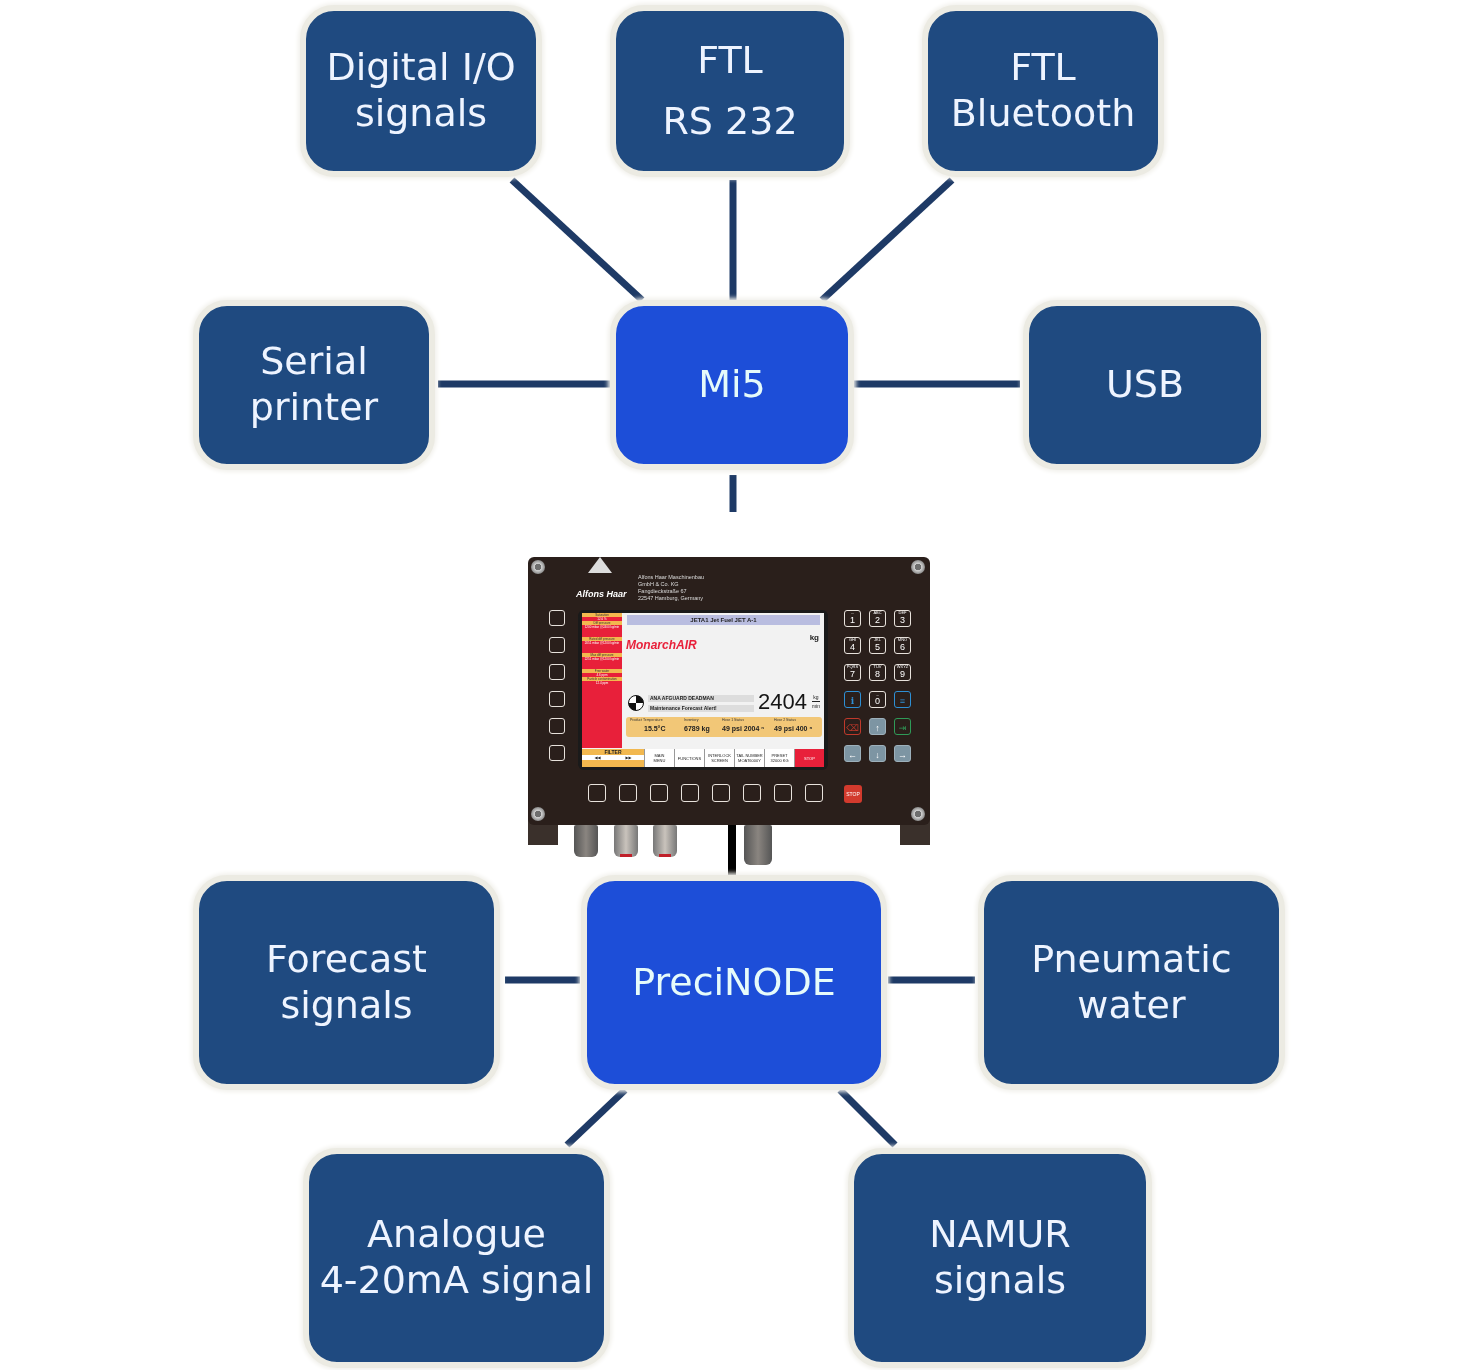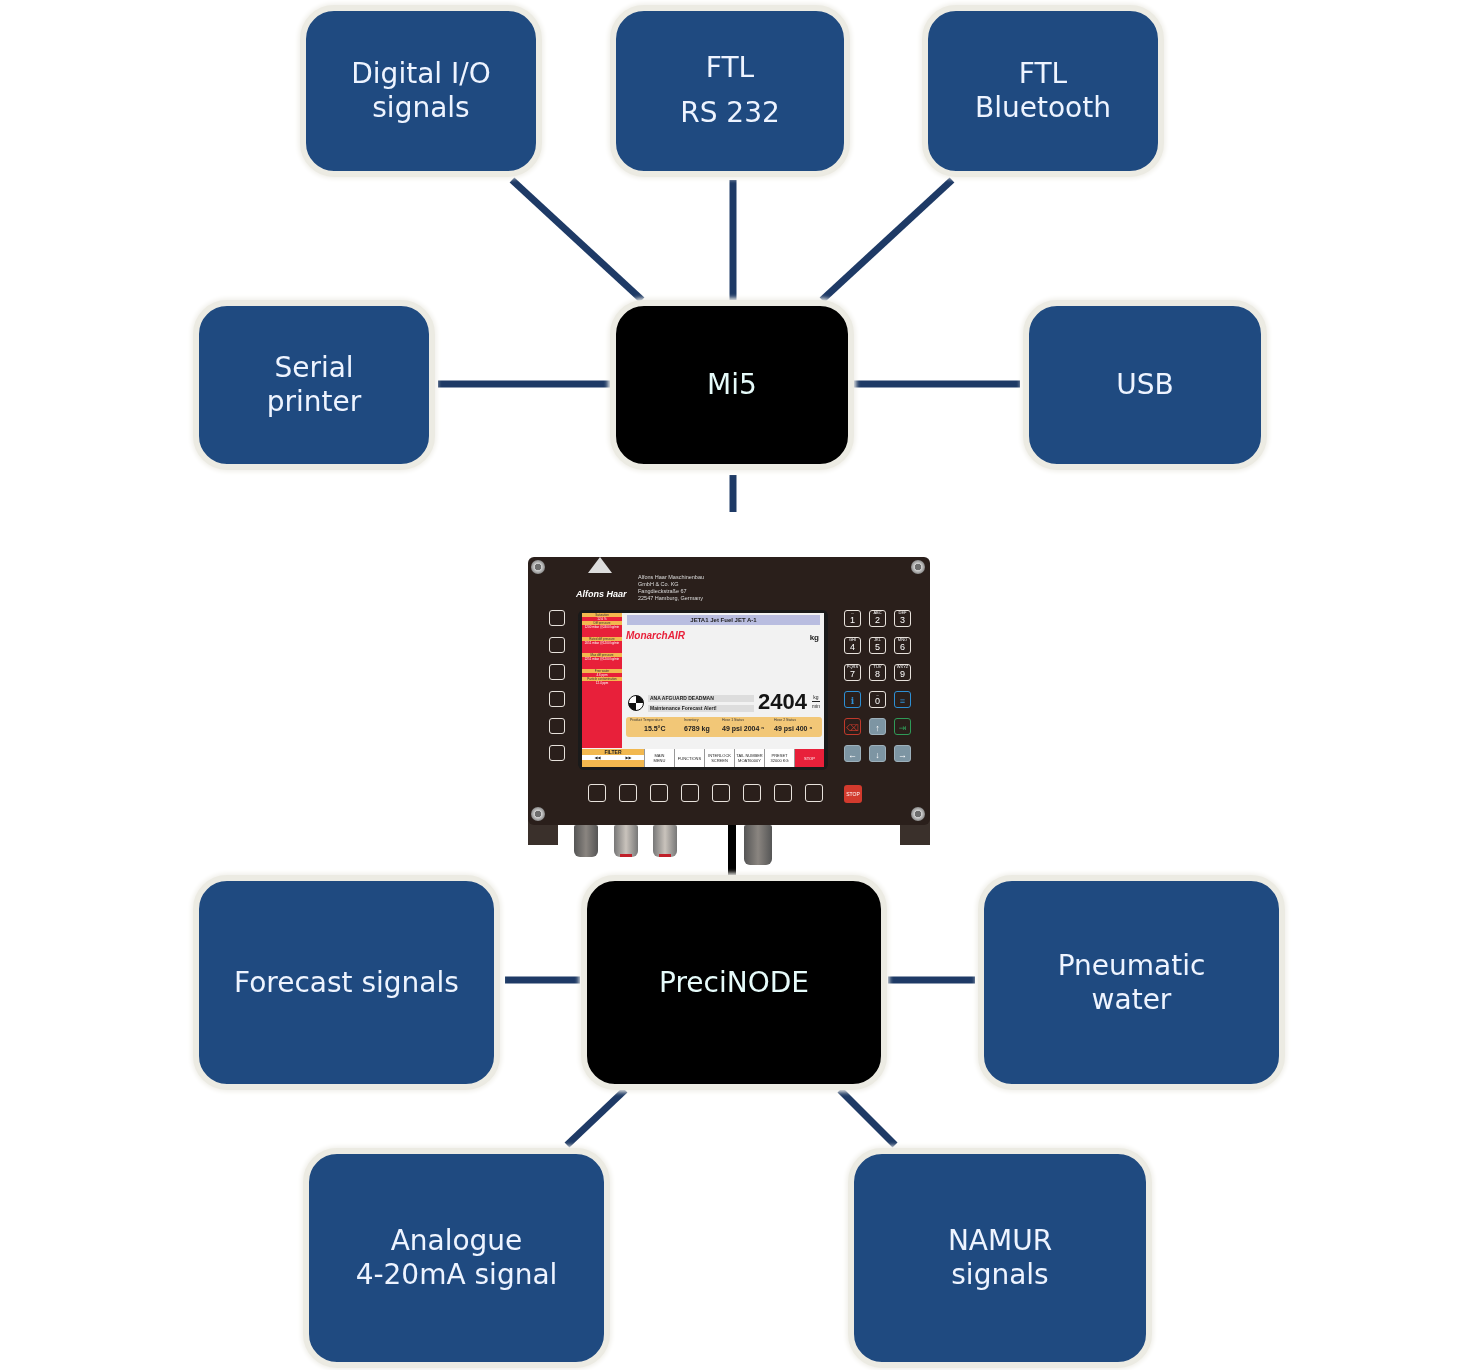--- a/index.html
+++ b/index.html
@@ -4,51 +4,51 @@
 <style>
   html, body { margin:0; padding:0; background:#ffffff; }
   body { width:1467px; height:1370px; position:relative; overflow:hidden;
          font-family:"Liberation Sans", "DejaVu Sans", sans-serif; }
   .lines { position:absolute; left:0; top:0; width:1467px; height:1370px; }
   .node { position:absolute; box-sizing:border-box; border-radius:34px;
           border:6px solid #ecebe3; box-shadow:0 0 4px 2px #f2f1ec;
           display:flex; align-items:center; justify-content:center; text-align:center;
           color:#eef4ff; font-family:"DejaVu Sans", sans-serif; line-height:1.2; }
   .node.blue { background:#1f4a80; }
-  .node.teal { background:#000000; color:#e6fbfa;text-align:right; }
+  .node.teal { background:#1d4ed8; color:#e6fbfa;text-align:right; }
   .node .lbl { white-space:pre-line; }
-  .fs40 { font-size:28px; }
+  .fs40 { font-size:38px; }
 
   
   .device { position:absolute; left:528px; top:517px; width:402px; height:293px;margin-top:40px; }
   .dev-body { position:absolute; left:0; top:0; width:402px; height:268px; background:#2a1f1b;
               border-radius:6px; }
   .screw { position:absolute; width:14px; height:14px; border-radius:50%;
            background:radial-gradient(circle,#6e6e6e 30%,#cfcfcf 36%,#8a8a8a 70%); }
   .logo { position:absolute; left:48px; top:12px; color:#fff; font-size:9px; font-weight:bold; font-style:italic; }
   .logo-tri { position:absolute; left:12px; top:-12px; width:0; height:0;
               border-left:12px solid transparent; border-right:12px solid transparent; border-bottom:16px solid #ddd; }
   .addr { position:absolute; left:110px; top:17px; color:#ddd; font-size:5.5px; line-height:7px; white-space:pre-line; }
   .softkey { position:absolute; width:16px; height:16px; border:1.5px solid #e8e2dc; border-radius:3px; box-sizing:border-box; }
   .screen { position:absolute; left:50px; top:53px; width:250px; height:160px; background:#1a1a1a; border-radius:6px; }
   .scr-in { position:absolute; left:4px; top:3px; width:242px; height:154px; background:#f2f2f2; overflow:hidden; }
   .redpanel { position:absolute; left:0; top:0; width:40px; height:135px; background:#e8203a; }
   .rp-row { font-size:3px; color:#fff; text-align:center; line-height:4px; }
   .rp-row.hd { background:#f2b84f; color:#333; }
   .titlebar { position:absolute; left:45px; top:2px; width:193px; height:10px; background:#b9bde0;
               font-size:6px; text-align:center; line-height:10px; font-weight:bold; color:#222; }
-  .brand { position:absolute; left:44px; top:17px; font-size:10px; font-weight:bold; font-style:italic; color:#e8203a; }
+  .brand { position:absolute; left:44px; top:25px; font-size:12px; font-weight:bold; font-style:italic; color:#e8203a; }
   .unit-kg { position:absolute; right:5px; top:20px; font-size:8px; font-weight:bold; color:#222; }
   .bignum { position:absolute; left:82px; top:20px; font-size:50px; font-weight:bold; color:#151515;
             font-family:"DejaVu Sans", sans-serif; letter-spacing:-1px; }
   .target { position:absolute; left:46px; top:82px; width:16px; height:16px; border-radius:50%;
             background:conic-gradient(#111 0 25%, #fff 25% 50%, #111 50% 75%, #fff 75% 100%); border:1px solid #111; box-sizing:border-box; }
   .tags { position:absolute; left:66px; top:82px; width:104px; height:7px; background:#ddd; font-size:5px; font-weight:bold; line-height:7px; padding-left:2px; color:#222; }
   .alert { position:absolute; left:66px; top:92px; width:104px; height:7px; background:#ddd; font-size:5px; font-weight:bold; line-height:7px; padding-left:2px; color:#222; }
-  .flow { position:absolute; left:176px; top:76px; font-size:22px; font-weight:bold; color:#151515; }
+  .flow { position:absolute; left:176px; top:76px; font-size:22px; font-weight:normal; color:#151515; }
   .flowunit { position:absolute; right:4px; top:80px; font-size:5px; color:#222; text-align:center; line-height:8px; }
   .status { position:absolute; left:44px; top:104px; width:196px; height:20px; background:#f2c777; border-radius:3px; }
   .st-item { position:absolute; top:1px; font-size:3.5px; color:#333; }
   .st-val { position:absolute; top:8px; font-size:7px; font-weight:bold; color:#222; white-space:nowrap; }
   .funcbar { position:absolute; left:0; top:136px; width:242px; height:18px; }
   .fkey { position:absolute; top:0; height:18px; background:#fff; border-left:1px solid #999; box-sizing:border-box;
           font-size:4px; line-height:5px; text-align:center; color:#222; display:flex; align-items:center; justify-content:center; white-space:pre-line; }
   .fkey.stop { background:#e8203a; color:#fff; }
   .filter { position:absolute; left:0; top:0; width:62px; height:18px; background:#f2b84f; font-size:5px; font-weight:bold; text-align:center; color:#222; }
   .kp { position:absolute; width:17px; height:17px; border:1.5px solid #e8e2dc; border-radius:3px; box-sizing:border-box;

